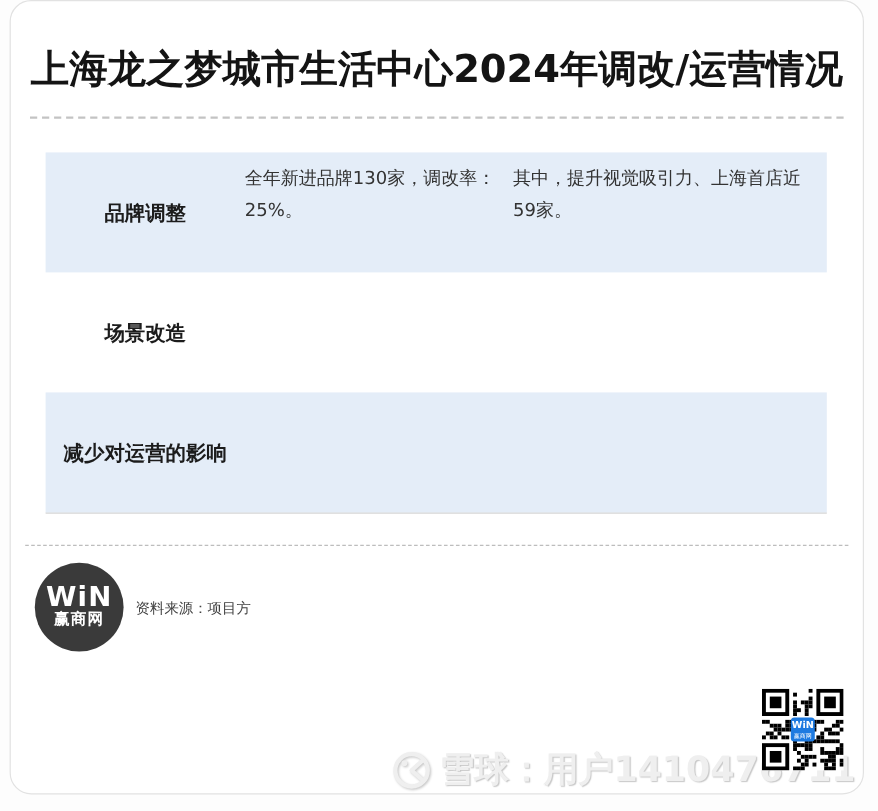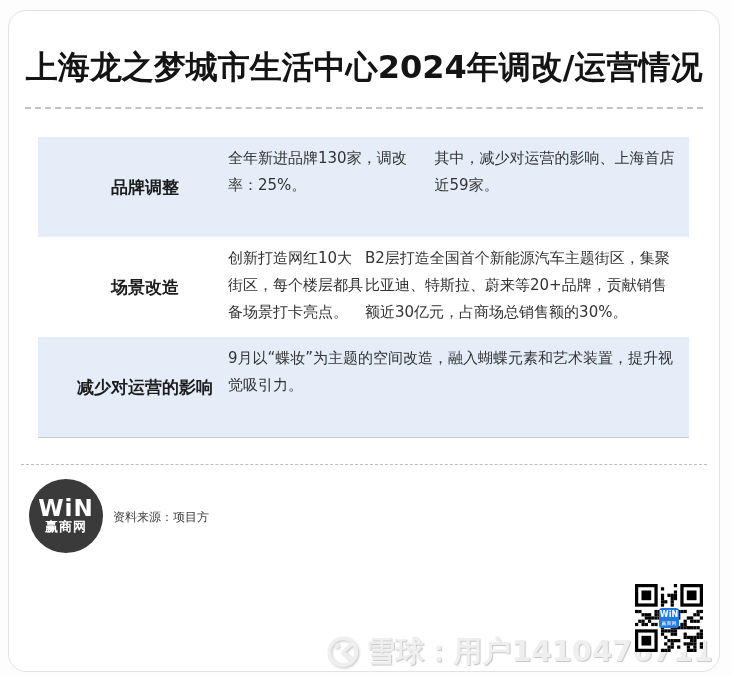--- a/index.html
+++ b/index.html
@@ -2,21 +2,21 @@
 <html><head>
 <meta charset="utf-8">
 <style>
   html,body{margin:0;padding:0;}
   body{
     width:732px;height:676px;position:relative;overflow:hidden;
     background:#fdfdfd;
     font-family:"DejaVu Sans","Liberation Sans",sans-serif;
   }
   .card{
-    position:absolute;left:8px;top:10px;width:712px;height:662px;
+    position:absolute;left:8px;top:0;width:712px;height:662px;
     background:#ffffff;border:1px solid #e2e2e2;border-radius:18px;
     box-sizing:border-box;overflow:hidden;
   }
   .title{
     margin:36px 12px 0;text-align:center;
     font-size:32px;font-weight:700;color:#141414;line-height:40px;
     letter-spacing:0px;
   }
   .dash-divider{
     border:0;border-top:2px dashed #c3c3c3;height:0;
@@ -24,21 +24,21 @@
   }
   .info-table{
     margin:28px 30px 0 29px;
     border-bottom:1px solid #cccccc;
   }
   .row{display:flex;min-height:100px;}
   .row.alt{background:#e4edf8;}
   .row-label{
     width:166px;flex:0 0 166px;display:flex;align-items:center;justify-content:center;
     font-size:17px;font-weight:700;color:#1c1c1c;text-align:center;
-    padding:0 8px;box-sizing:border-box;margin-left:24px;
+    padding:0 8px;box-sizing:border-box;
   }
   .row-content{
     flex:1;display:flex;flex-direction:row;justify-content:center;
     font-size:15px;line-height:27px;color:#333333;
     padding:8px 10px 8px 0;box-sizing:border-box;
   }
   .row-content p{margin:0;}
   .footer-divider{
     border:0;border-top:1px dashed #bdbdbd;height:0;
     margin:26px 12px 0;
@@ -75,34 +75,29 @@
 
   <h1 class="title">上海龙之梦城市生活中心2024年调改/运营情况</h1>
 
   <hr class="dash-divider">
 
   <div class="info-table" id="info-table">
       <div class="row alt">
         <div class="row-label">品牌调整</div>
         <div class="row-content">
           <p>全年新进品牌130家，调改率：25%。</p>
-          <p>其中，减少对运营的影响、上海首店近59家。</p>
+          <p>其中，提升视觉吸引力、上海首店近59家。</p>
         </div>
       </div>
       <div class="row">
         <div class="row-label">场景改造</div>
-        <div class="row-content">
-          <p>创新打造网红10大街区，每个楼层都具备场景打卡亮点。</p>
-          <p>B2层打造全国首个新能源汽车主题街区，集聚比亚迪、特斯拉、蔚来等20+品牌，贡献销售额近30亿元，占商场总销售额的30%。</p>
-        </div>
       </div>
       <div class="row alt">
         <div class="row-label">减少对运营的影响</div>
         <div class="row-content">
-          <p>9月以“蝶妆”为主题的空间改造，融入蝴蝶元素和艺术装置，提升视觉吸引力。</p>
         </div>
       </div>
     </div>
 
   <hr class="footer-divider">
 
   <div class="footer">
     <div class="logo-circle">
       <div class="logo-win">WiN</div>
       <div class="logo-cn">赢商网</div>

